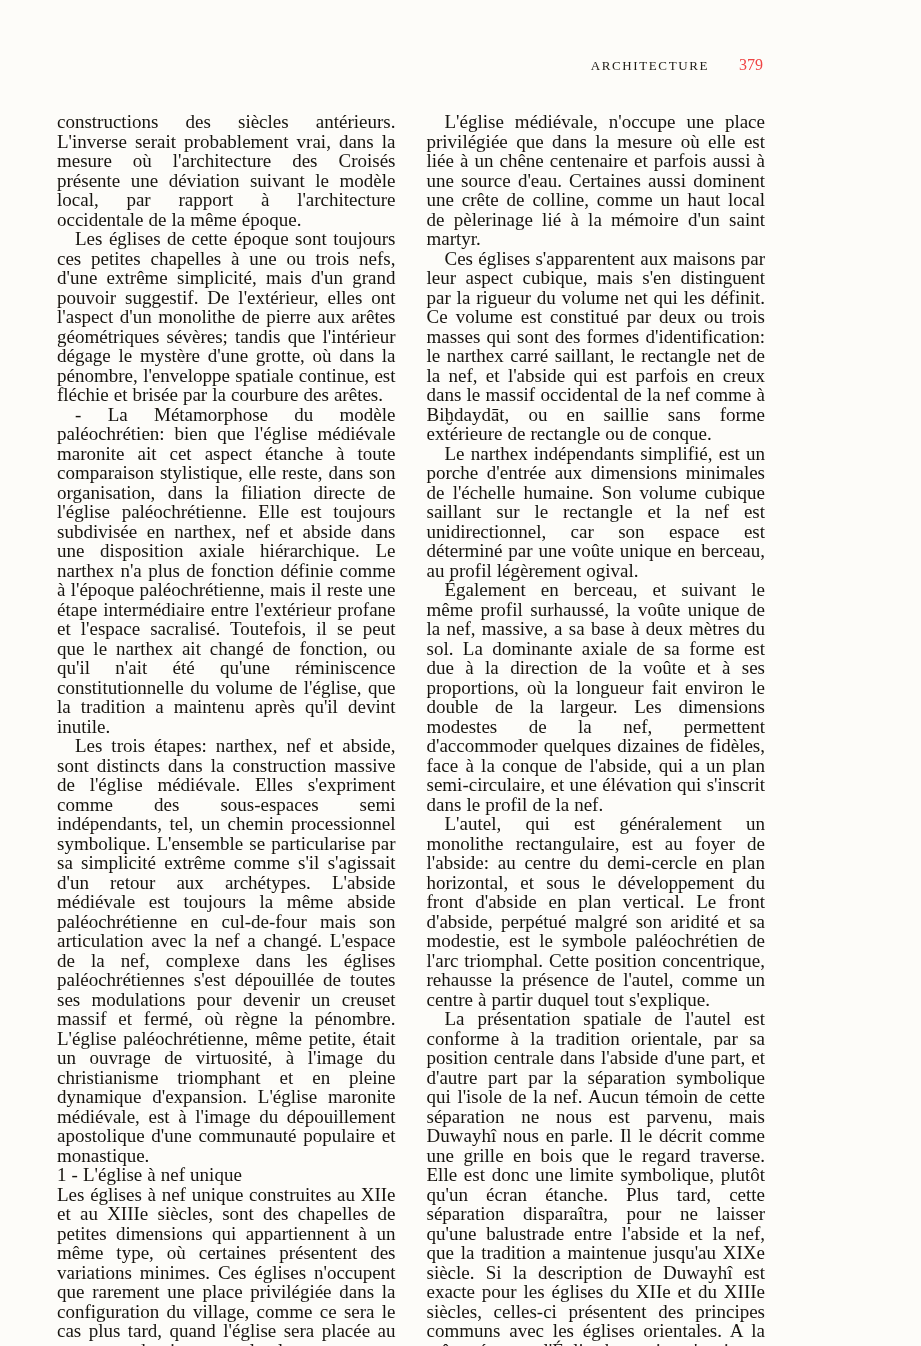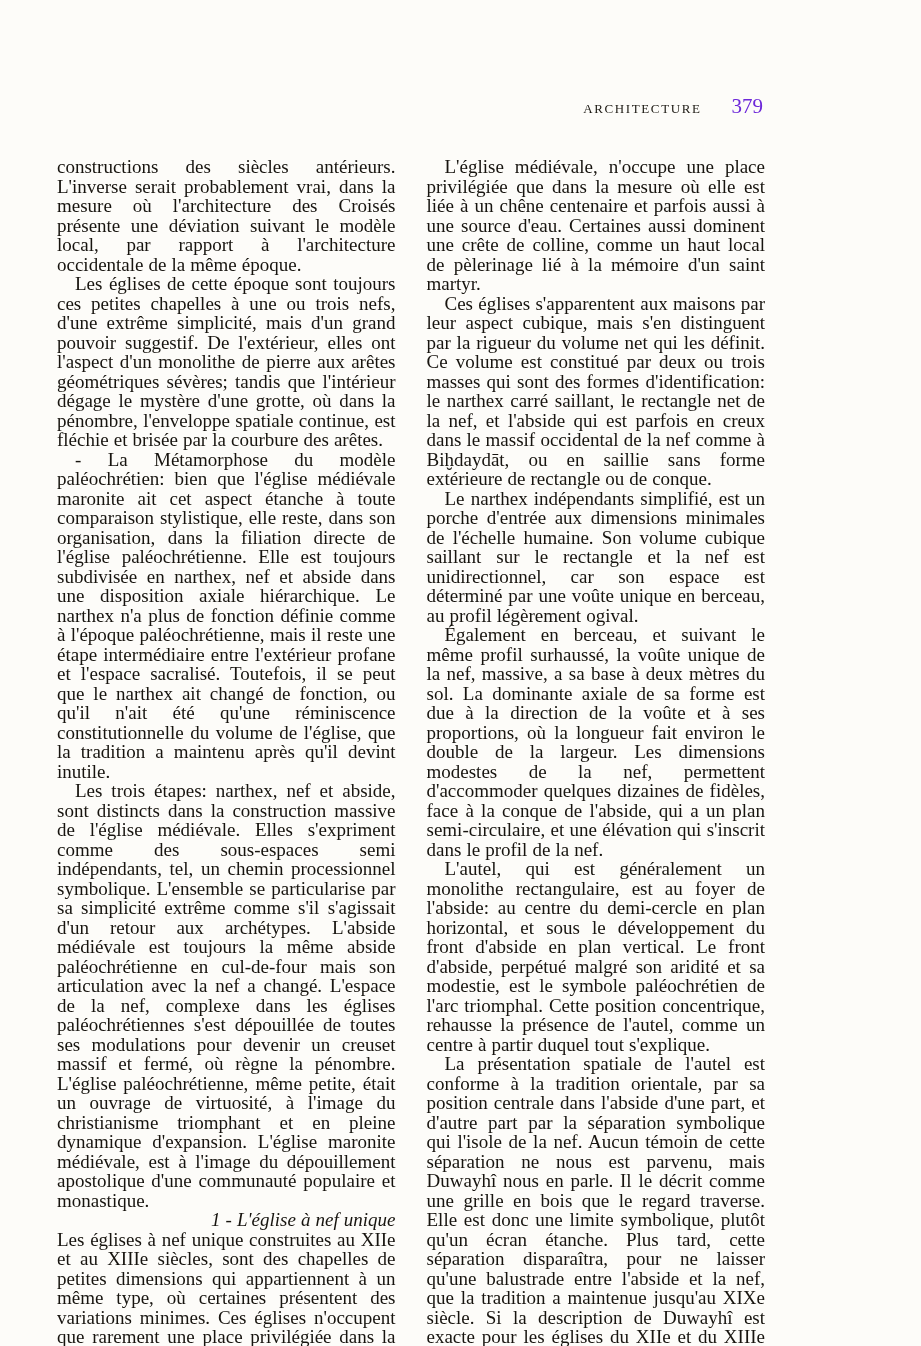--- a/index.html
+++ b/index.html
@@ -27,23 +27,22 @@
     margin-bottom: 38px;
     padding-right: 2px;
   }
   .running-title {
     font-size: 13px;
     letter-spacing: 1.6px;
     text-transform: uppercase;
     color: #1c1913;
   }
   .page-number {
-    font-size: 21px;
-    color: #6d28d9;
-    margin-top: 38px;
+    font-size: 16px;
+    color: #ef4444;
   }
   .columns {
     display: grid;
     grid-template-columns: 1fr 1fr;
     column-gap: 31px;
   }
   .col {
     font-size: 19px;
     line-height: 19.5px;
     text-align: justify;
@@ -54,22 +53,21 @@
   .col p {
     margin: 0;
   }
   .col p.indent {
     text-indent: 18px;
   }
   .col p.noindent {
     text-indent: 0;
   }
   .section-heading {
-    text-align: right;
-    font-style: italic;
+    text-align: left;
   }
 </style>
 </head>
 <body>
 
 <div class="page">
 
   <header class="page-header">
     <span class="running-title">ARCHITECTURE</span>
     <span class="page-number">379</span>

